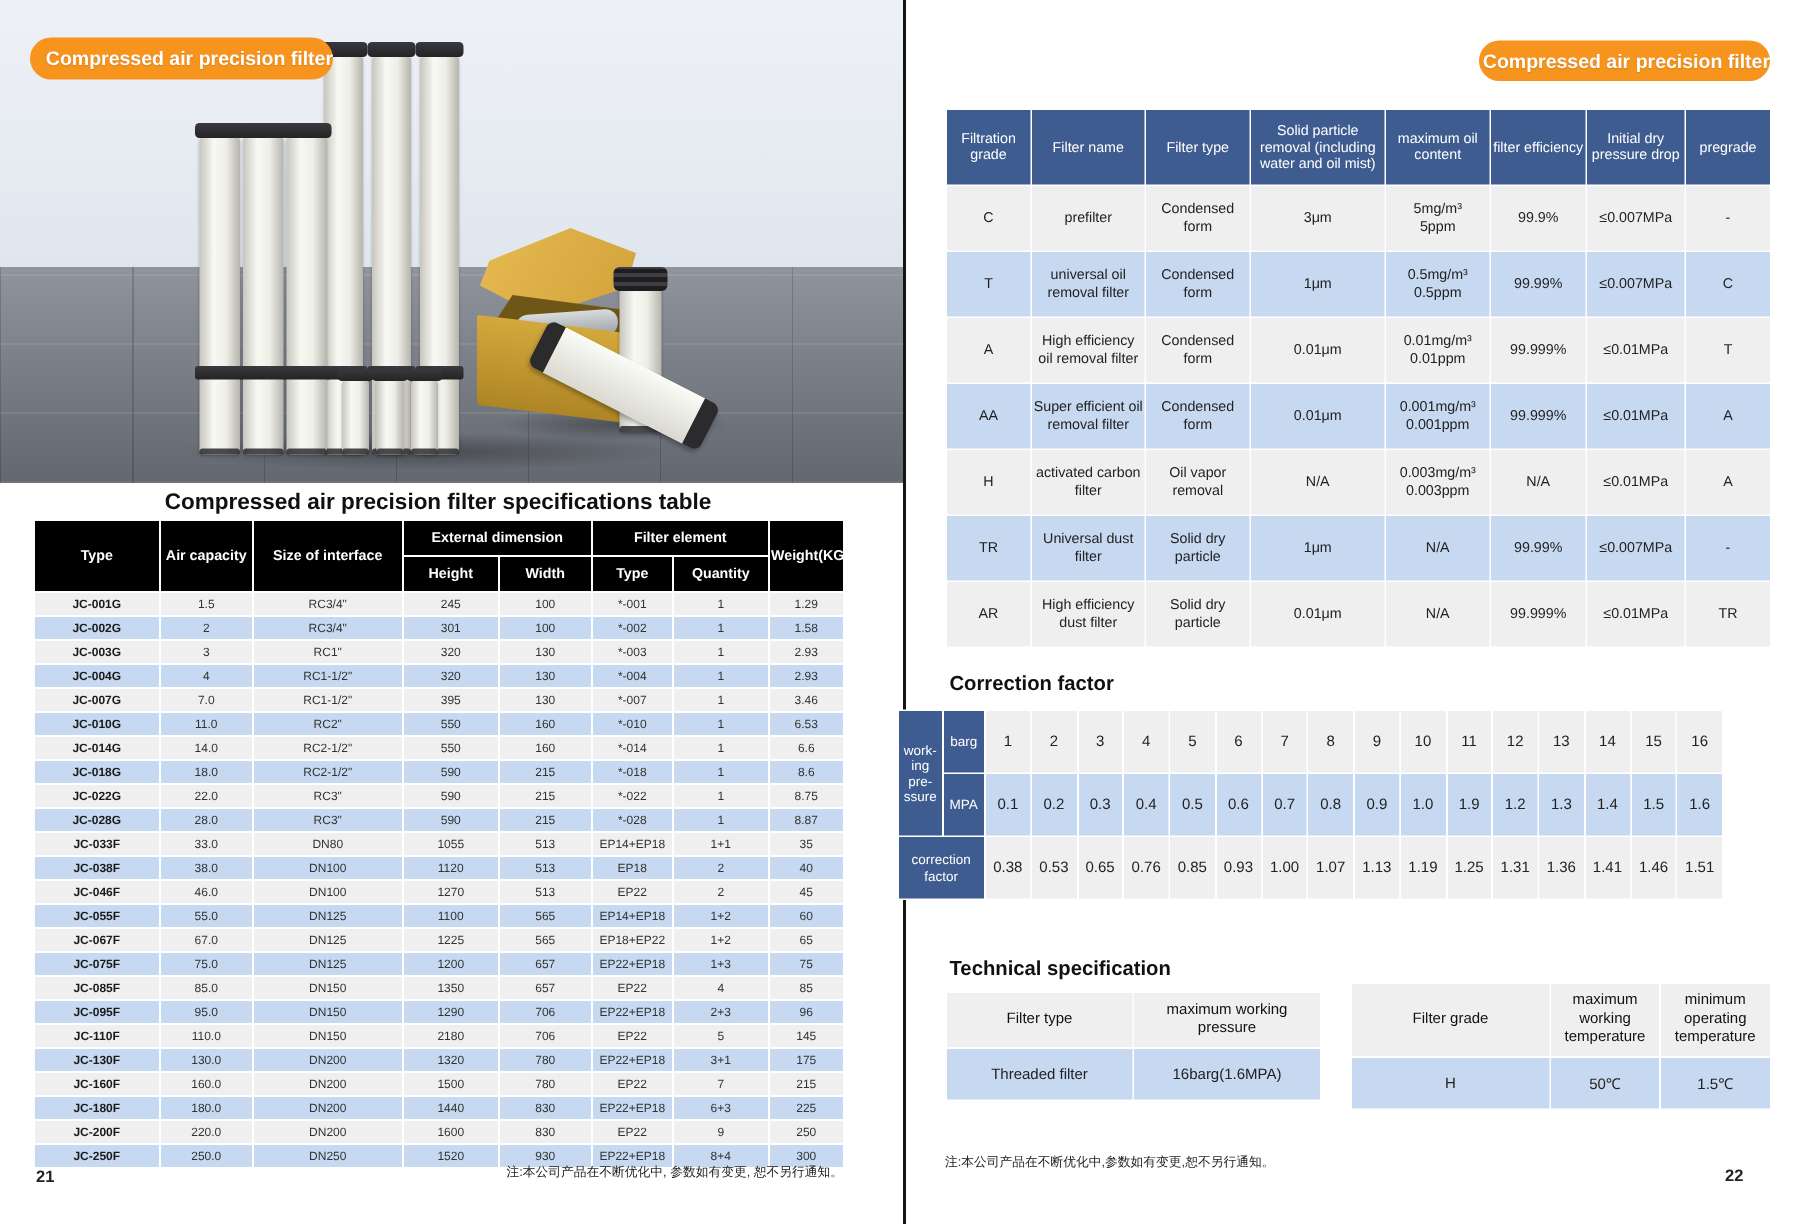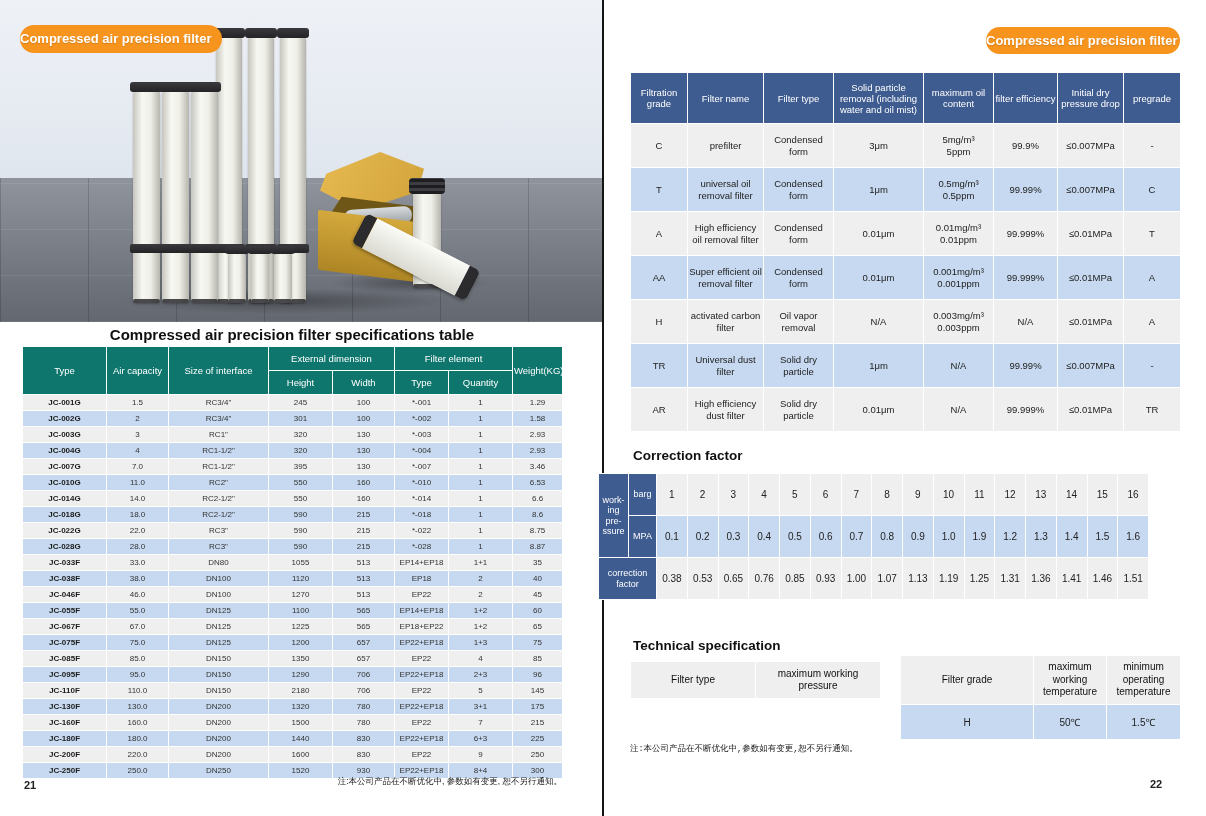--- a/index.html
+++ b/index.html
@@ -8,21 +8,21 @@
     background:#ffffff;font-family:"Liberation Sans",sans-serif;color:#222;
   }
   .abs{position:absolute;}
 
   
   .divider{left:602px;top:0;width:2px;height:816px;background:#141414;}
 
   
   .banner{
     background:#f7941e;color:#fff;font-weight:700;font-size:13px;
-    border-radius:14px;text-align:left;line-height:28px;
+    border-radius:14px;text-align:right;line-height:28px;
     text-shadow:0 1px 1px rgba(0,0,0,.15);
   }
   .banner-left{left:20px;top:25px;width:202px;height:28px;}
   .banner-right{left:986px;top:27px;width:194px;height:27px;line-height:27px;}
 
   
   .photo{left:0;top:0;width:603px;height:322px;overflow:hidden;}
   .sky{position:absolute;left:0;top:0;width:100%;height:185px;
        background:linear-gradient(180deg,#eef1f6 0%,#e6ebf2 60%,#dfe5ee 100%);}
   .floor{position:absolute;left:0;top:178px;width:100%;height:144px;
@@ -57,21 +57,21 @@
     background:linear-gradient(180deg,#d3a93d,#ae8524);transform:skewY(7deg);border-radius:2px;}
 
   
   table{border-collapse:collapse;table-layout:fixed;}
   td,th{border:1px solid #ffffff;overflow:hidden;}
 
   .sec-title{font-weight:700;color:#101010;}
 
   
   .spec{left:22px;top:346px;width:540px;}
-  .spec th{background:#0f766e;color:#fff;font-weight:400;font-size:9.5px;padding:2px 1px;height:19px;}
+  .spec th{background:#000000;color:#fff;font-weight:700;font-size:9.5px;padding:2px 1px;height:19px;}
   .spec td{font-size:8px;height:15px;padding:0 2px;text-align:center;color:#333;line-height:1;}
   .spec tbody tr:nth-child(odd) td{background:#efefef;}
   .spec tbody tr:nth-child(even) td{background:#c6d9f0;}
   .spec td:first-child{font-weight:700;color:#1a1a1a;}
   .spec-title{left:22px;top:326px;width:540px;text-align:center;font-size:15px;}
   .note{font-size:8.5px;color:#222;}
 
   
   .ftab{left:630px;top:72px;width:550px;}
   .ftab th{background:#3e5c8f;color:#fff;font-weight:400;font-size:9.5px;padding:3px 1px;height:44px;}
@@ -623,20 +623,24 @@
       <col style="width:125px">
       <col style="width:125px">
     </colgroup>
   <thead>
     <tr>
       <th>Filter type</th>
       <th>maximum working pressure</th>
     </tr>
   </thead>
   <tbody>
+      <tr>
+        <td>Threaded filter</td>
+        <td>16barg(1.6MPA)</td>
+      </tr>
     </tbody>
 </table>
 
 <table class="abs tech tech2">
   <colgroup>
       <col style="width:133px">
       <col style="width:73px">
       <col style="width:74px">
     </colgroup>
   <thead>
@@ -648,14 +652,14 @@
   </thead>
   <tbody>
       <tr>
         <td>H</td>
         <td>50℃</td>
         <td>1.5℃</td>
       </tr>
     </tbody>
 </table>
 
-<div class="abs note" style="left:630px;top:743px;font-family:Liberation Mono, monospace;">注:本公司产品在不断优化中,参数如有变更,恕不另行通知。</div>
+<div class="abs note" style="left:630px;top:769px;">注:本公司产品在不断优化中,参数如有变更,恕不另行通知。</div>
 <div class="abs pagenum" style="left:1150px;top:778px;">22</div>
 
 </body></html>

